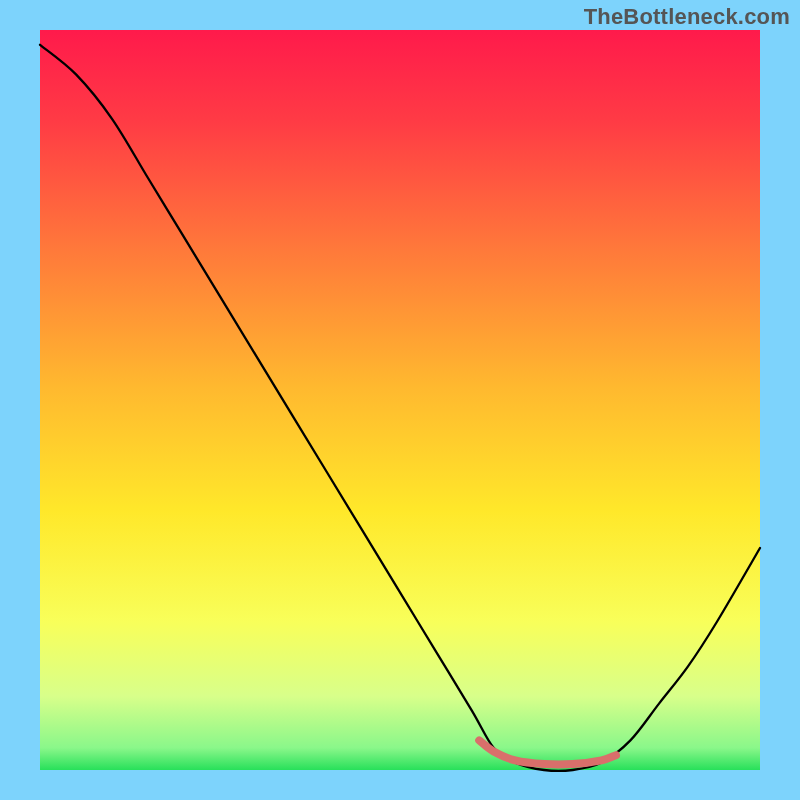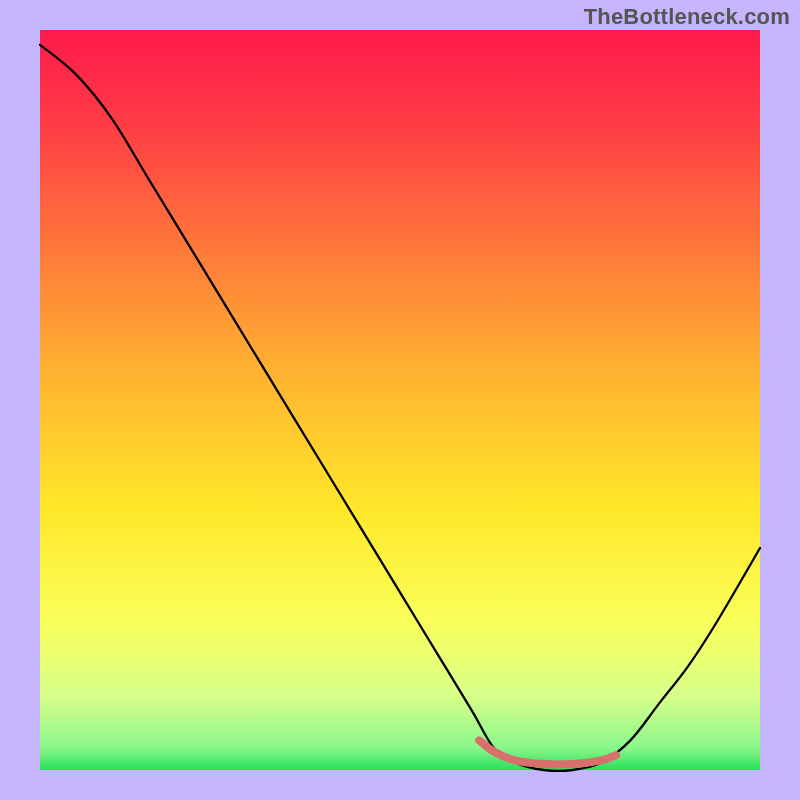--- a/index.html
+++ b/index.html
@@ -7,21 +7,21 @@
     padding: 0;
     width: 800px;
     height: 800px;
     background: #000;
     font-family: Arial, Helvetica, sans-serif;
   }
   .wrap {
     position: relative;
     width: 800px;
     height: 800px;
-    background: #c4b5fd;
+    background: #7dd3fc;
     text-align: right;
   }
   .watermark {
     position: absolute;
     top: 4px;
     right: 10px;
     color: #555;
     font-size: 22px;
     font-weight: 600;
     letter-spacing: 0.2px;

